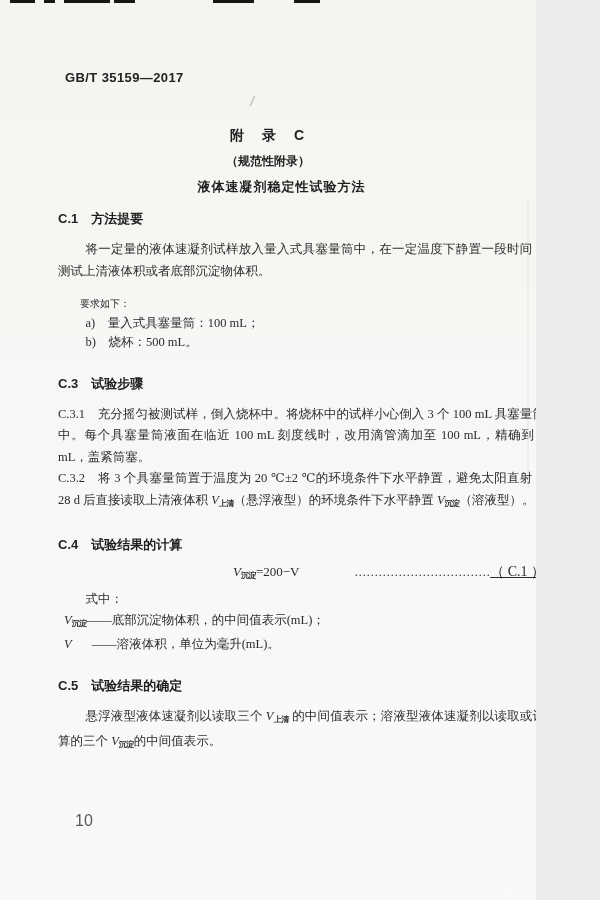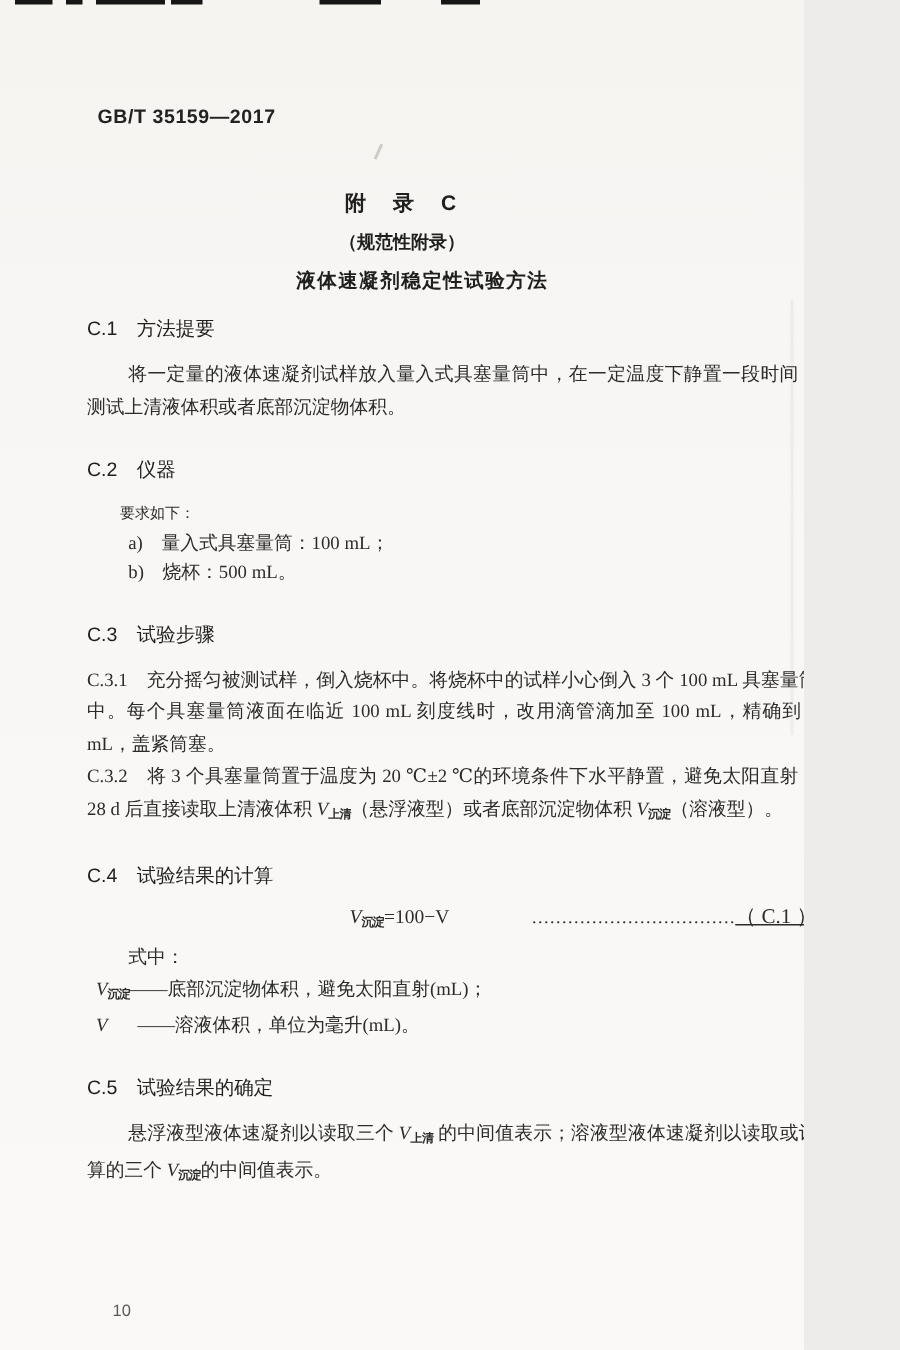--- a/index.html
+++ b/index.html
@@ -24,42 +24,42 @@
     font-weight:700;font-size:13px;letter-spacing:0.4px;color:#222;
   }
   .title-block{position:absolute;top:127px;left:0;right:0;text-align:center;
     font-family:Liberation Sans, sans-serif;color:#1f1f1f;}
   .title-line1{font-size:14px;font-weight:700;letter-spacing:2px;}
   .title-line2{font-size:12px;font-weight:700;margin-top:8px;text-align:center;}
   .title-line3{font-size:13px;font-weight:700;margin-top:8px;letter-spacing:1px;margin-left:27px;}
   .content{position:absolute;top:210px;left:58px;width:487px;}
   .sec-heading{
     font-family:"Liberation Sans","DejaVu Sans",sans-serif;
-    font-weight:400;font-size:13px;color:#1f1f1f;
+    font-weight:700;font-size:13px;color:#1f1f1f;
     margin:22px 0 0 0;line-height:17px;
   }
   .sec-heading.first{margin-top:0;}
   .para{margin:12px 0 0 0;line-height:21.5px;font-size:12.5px;
     text-indent:2.2em;text-align:justify;}
   .flush{margin:12px 0 0 0;line-height:21.5px;font-size:12.5px;
     text-indent:0;text-align:justify;}
   .follow{margin-top:0;}
   .list-line{margin:0;line-height:19.5px;font-size:12.5px;text-indent:2.2em;}
   .list-intro{margin:12px 0 0 0;line-height:19.5px;font-size:10px;text-indent:2.2em;}
   .formula-row{display:flex;align-items:baseline;margin-top:8px;line-height:21px;font-size:13px;}
   .f-formula{margin-left:175px;white-space:nowrap;}
   .f-right{margin-left:auto;display:flex;align-items:baseline;}
   .f-dots{width:136px;overflow:hidden;white-space:nowrap;font-size:12px;color:#2b2b2b;}
   .f-num{white-space:nowrap;font-size:14px;text-decoration:underline;}
   .where{margin:3px 0 0 0;line-height:21px;font-size:12.5px;text-indent:2.2em;}
   .def-line{margin:0 0 0 6px;line-height:21px;font-size:12.5px;text-align:left;}
   .def-term2-gap{display:inline-block;width:20px;}
   .var{font-style:italic;font-family:"Liberation Serif","DejaVu Serif",serif;}
   sub.cjk{font-size:8px;font-weight:700;vertical-align:-2px;letter-spacing:-0.5px;}
-  .page-number{position:absolute;left:75px;top:868px;font-size:11px;color:#5a5a58;
+  .page-number{position:absolute;left:75px;top:812px;font-size:16px;color:#5a5a58;
     font-family:"Liberation Sans","DejaVu Sans",sans-serif;}
 </style>
 </head>
 <body>
 
 <div class="page">
 
   <div class="artifact" style="left:10px;width:25px;"></div>
   <div class="artifact" style="left:44px;width:11px;"></div>
   <div class="artifact" style="left:64px;width:46px;"></div>
@@ -75,41 +75,40 @@
     <div class="title-line1">附　录　C</div>
     <div class="title-line2">（规范性附录）</div>
     <div class="title-line3">液体速凝剂稳定性试验方法</div>
   </div>
 
   <div class="content">
 
     <div class="sec-heading first">C.1　方法提要</div>
     <p class="para">将一定量的液体速凝剂试样放入量入式具塞量筒中，在一定温度下静置一段时间，测试上清液体积或者底部沉淀物体积。</p>
 
-    <div class="sec-heading">C.2　仪器</div>
     <p class="list-intro">要求如下：</p>
     <p class="list-line">a)　量入式具塞量筒：100 mL；</p>
     <p class="list-line">b)　烧杯：500 mL。</p>
 
     <div class="sec-heading">C.3　试验步骤</div>
     <p class="flush">C.3.1　充分摇匀被测试样，倒入烧杯中。将烧杯中的试样小心倒入 3 个 100 mL 具塞量筒中。每个具塞量筒液面在临近 100 mL 刻度线时，改用滴管滴加至 100 mL，精确到 1 mL，盖紧筒塞。</p>
-    <p class="flush follow"><span>C.3.2　将 3 个具塞量筒置于温度为 20 ℃±2 ℃的环境条件下水平静置，避免太阳直射，28 d 后直接读取上清液体积 </span><span class="var">V</span><sub class="cjk">上清</sub><span>（悬浮液型）或者底部沉淀物体积 </span><span class="var">V</span><sub class="cjk">沉淀</sub><span>（溶液型）。</span></p>
+    <p class="flush follow"><span>C.3.2　将 3 个具塞量筒置于温度为 20 ℃±2 ℃的环境条件下水平静置，避免太阳直射，28 d 后直接读取上清液体积 </span><span class="var">V</span><sub class="cjk">上清</sub><span>（悬浮液型）的环境条件下水平静置 </span><span class="var">V</span><sub class="cjk">沉淀</sub><span>（溶液型）。</span></p>
 
     <div class="sec-heading">C.4　试验结果的计算</div>
 
     <div class="formula-row">
-      <span class="f-formula"><span class="var">V</span><sub class="cjk">沉淀</sub><span>=100−V</span></span>
+      <span class="f-formula"><span class="var">V</span><sub class="cjk">沉淀</sub><span>=200−V</span></span>
       <span class="f-right">
         <span class="f-dots">………………………………………………</span>
         <span class="f-num">（ C.1 ）</span>
       </span>
     </div>
 
     <p class="where">式中：</p>
-    <p class="def-line"><span class="var">V</span><sub class="cjk">沉淀</sub><span>——</span><span>底部沉淀物体积，避免太阳直射(mL)；</span></p>
+    <p class="def-line"><span class="var">V</span><sub class="cjk">沉淀</sub><span>——</span><span>底部沉淀物体积，的中间值表示(mL)；</span></p>
     <p class="def-line"><span class="var">V</span><span class="def-term2-gap"></span><span>——</span><span>溶液体积，单位为毫升(mL)。</span></p>
 
     <div class="sec-heading">C.5　试验结果的确定</div>
     <p class="para"><span>悬浮液型液体速凝剂以读取三个 </span><span class="var">V</span><sub class="cjk">上清</sub><span> 的中间值表示；溶液型液体速凝剂以读取或计算的三个 </span><span class="var">V</span><sub class="cjk">沉淀</sub><span>的中间值表示。</span></p>
 
   </div>
 
   <div class="page-number">10</div>
 
 </div>

